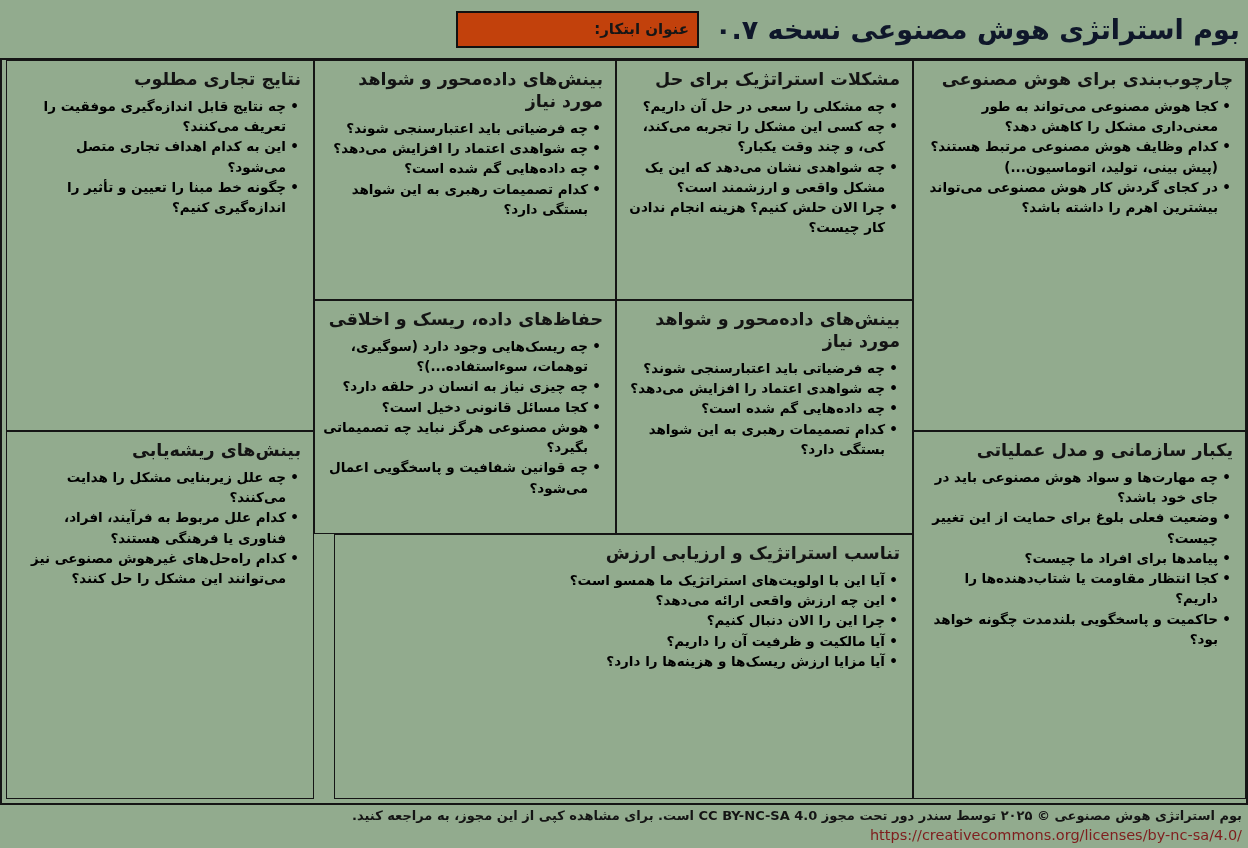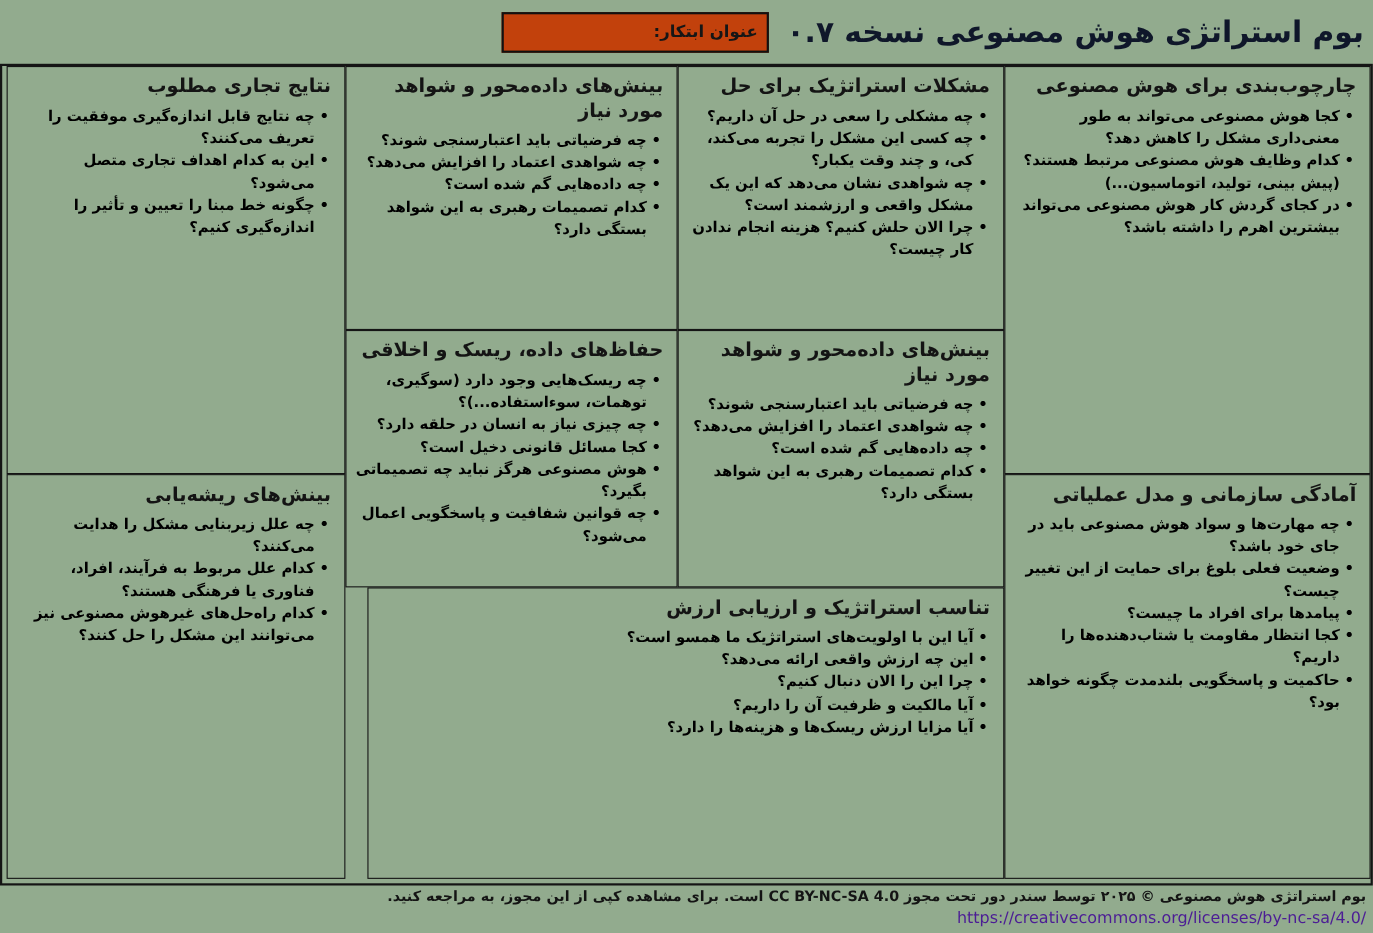--- a/index.html
+++ b/index.html
@@ -121,21 +121,21 @@
     font-weight: bold;
     line-height: 1.45;
     color: #141414;
   }
   .footer-url {
     direction: ltr;
     text-align: right;
     font-size: 14.5px;
     font-weight: normal;
     line-height: 1.3;
-    color: #4c1d95;
+    color: #7f1d1d;
     text-decoration: none;
     display: block;
   }
 </style>
 </head>
 <body>
 
 <div class="page">
 
   <div class="header">
@@ -201,21 +201,21 @@
       <div>
           <div class="bullet">چه ریسک‌هایی وجود دارد (سوگیری، توهمات، سوءاستفاده...)؟</div>
           <div class="bullet">چه چیزی نیاز به انسان در حلقه دارد؟</div>
           <div class="bullet">کجا مسائل قانونی دخیل است؟</div>
           <div class="bullet">هوش مصنوعی هرگز نباید چه تصمیماتی بگیرد؟</div>
           <div class="bullet">چه قوانین شفافیت و پاسخگویی اعمال می‌شود؟</div>
         </div>
     </section>
 
     <section class="cell area-readiness">
-      <h2>آمادگی سازمانی و مدل عملیاتی</h2>
+      <h2>یکبار سازمانی و مدل عملیاتی</h2>
       <div>
           <div class="bullet">چه مهارت‌ها و سواد هوش مصنوعی باید در جای خود باشد؟</div>
           <div class="bullet">وضعیت فعلی بلوغ برای حمایت از این تغییر چیست؟</div>
           <div class="bullet">پیامدها برای افراد ما چیست؟</div>
           <div class="bullet">کجا انتظار مقاومت یا شتاب‌دهنده‌ها را داریم؟</div>
           <div class="bullet">حاکمیت و پاسخگویی بلندمدت چگونه خواهد بود؟</div>
         </div>
     </section>
 
     <section class="cell area-root">

